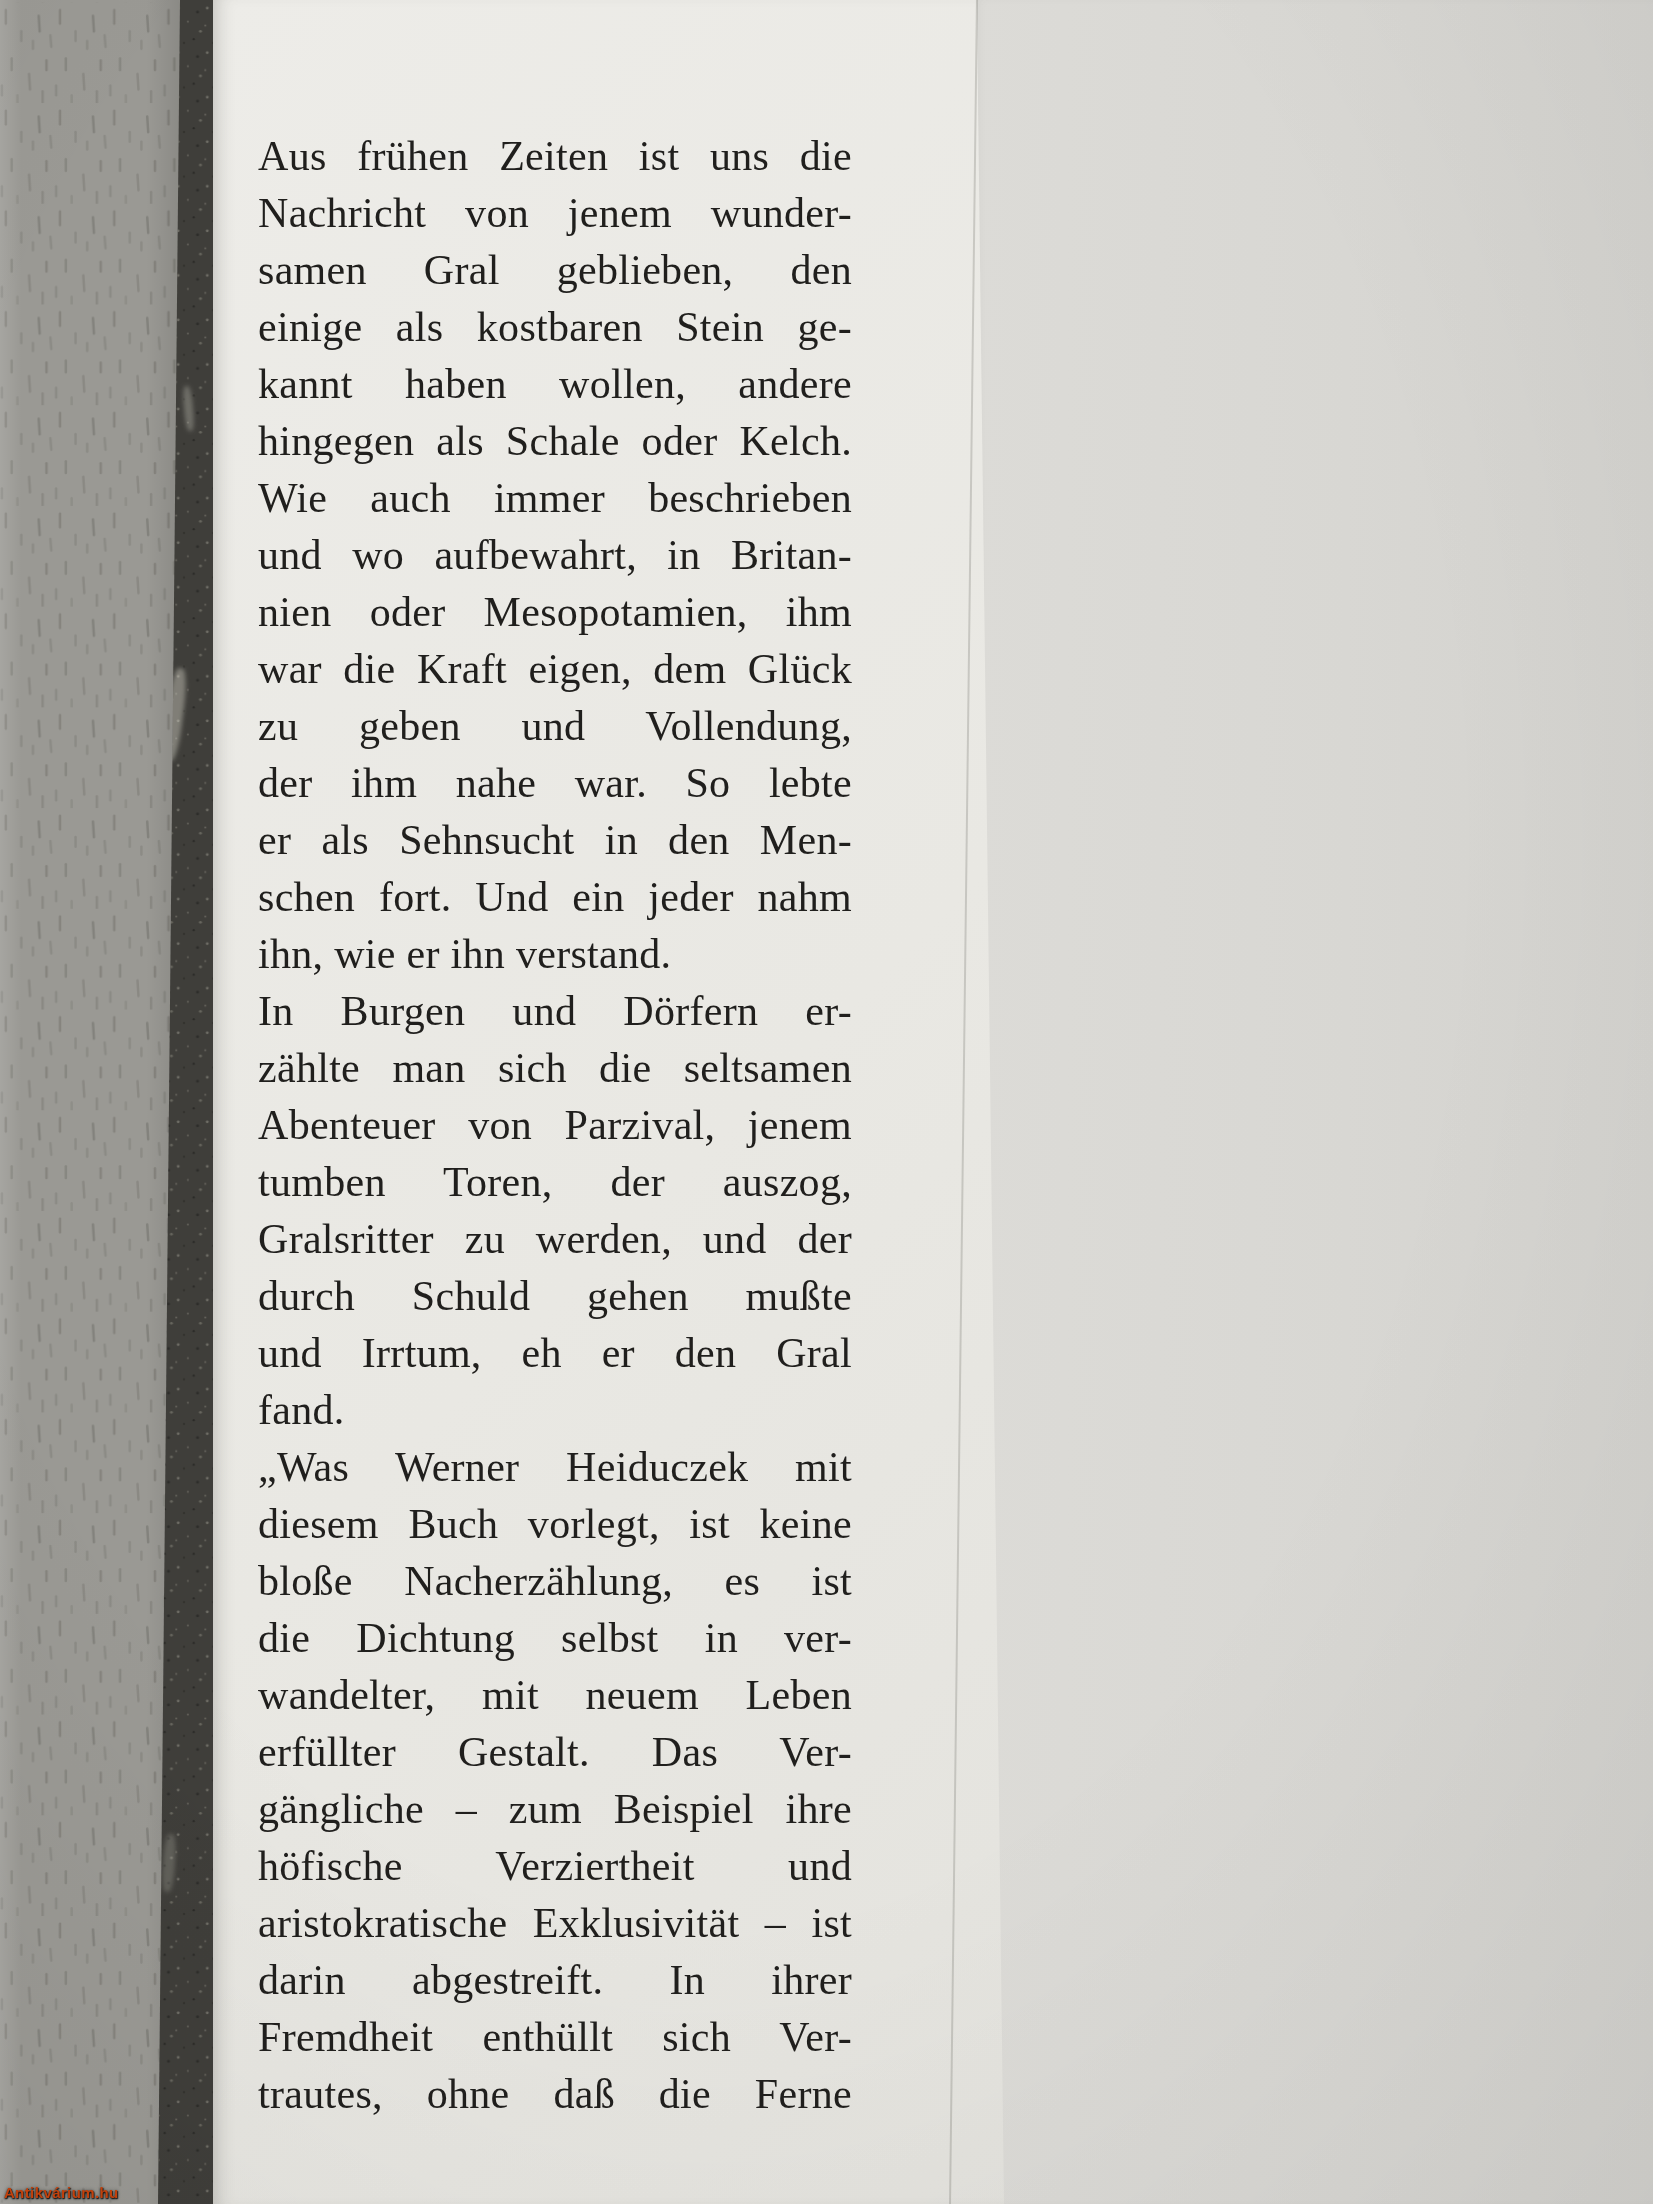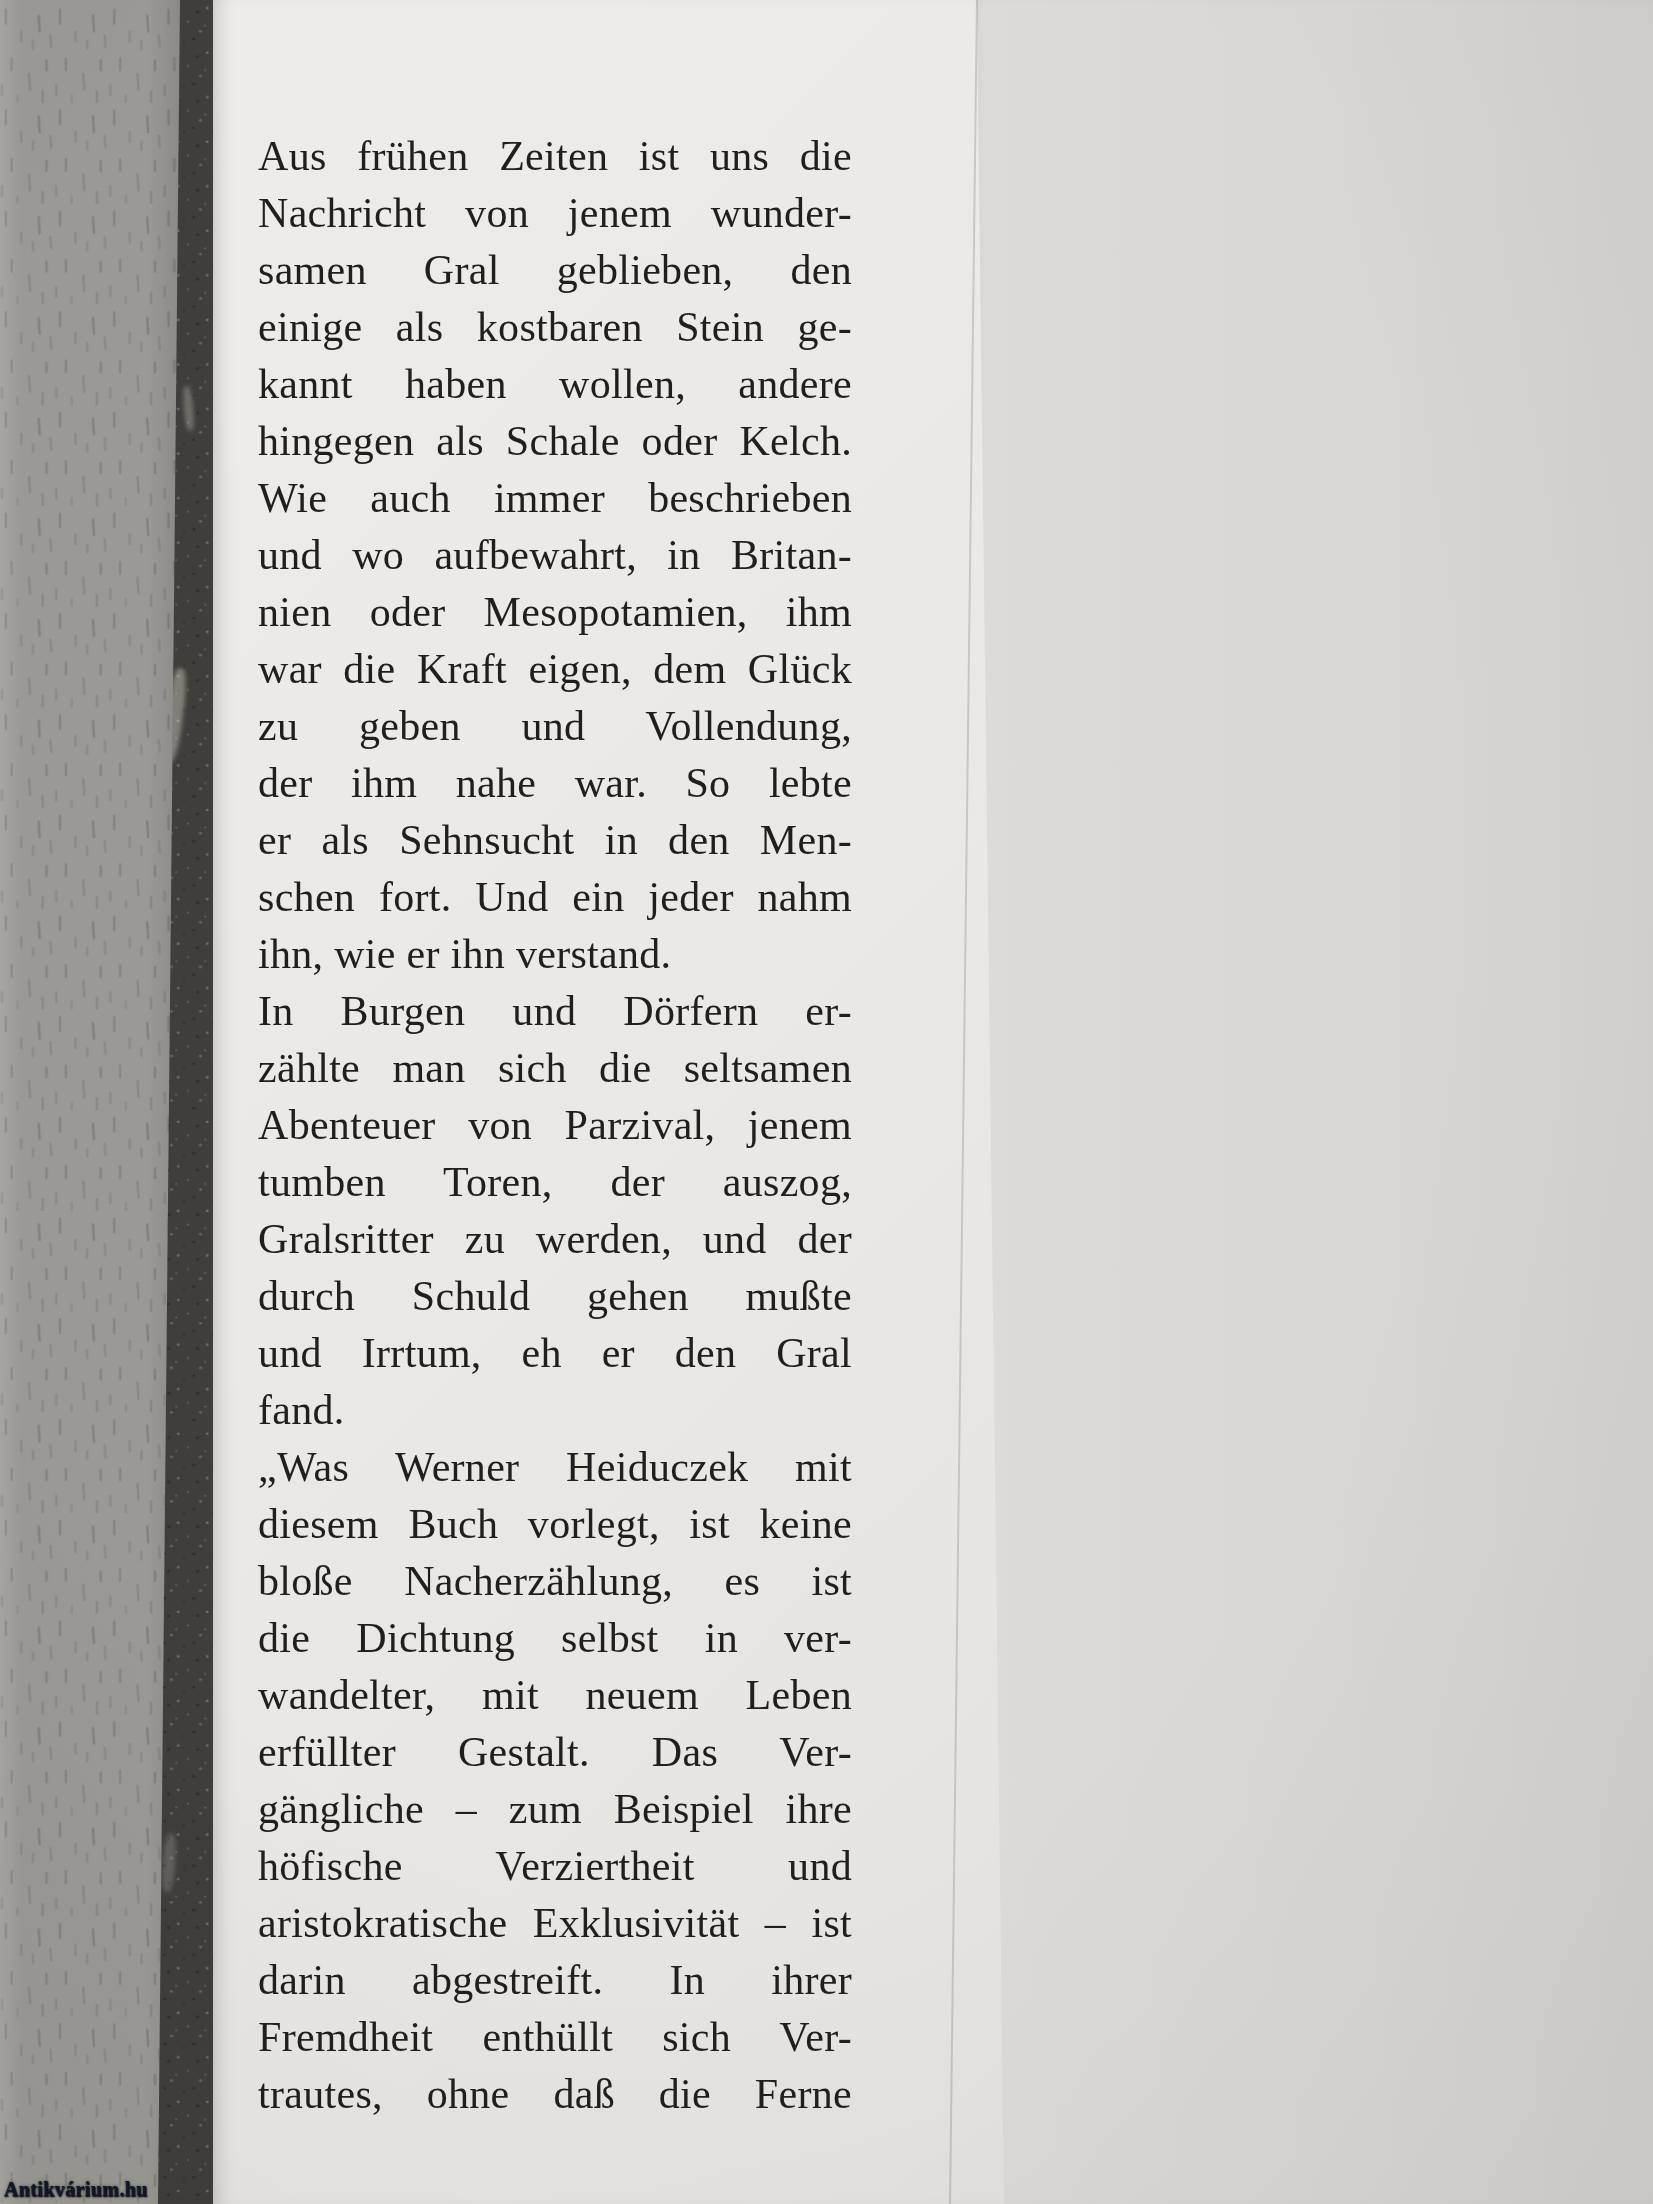--- a/index.html
+++ b/index.html
@@ -34,22 +34,22 @@
   .fold-line{position:absolute;left:976px;top:-3.9px;width:1.9px;height:2222px;
     background:rgba(110,110,104,.28);transform:rotate(0.7deg);transform-origin:top left;filter:blur(0.5px);}
   
   .flap-text{position:absolute;left:45px;top:128px;width:594px;
     font-size:42px;line-height:57px;letter-spacing:0.3px;color:var(--ink,#201f1d);text-align:justify;}
   .flap-text .line{text-align:justify;text-align-last:justify;}
   .flap-text .line.pend{text-align-last:left;}
   .vignette{position:absolute;inset:0;pointer-events:none;
     background:radial-gradient(ellipse at 42% 38%,rgba(0,0,0,0) 55%,rgba(0,0,0,.05) 100%);}
   .watermark{position:absolute;left:3.9px;bottom:3.9px;
-    font-family:Liberation Serif, serif;font-weight:bold;
-    font-size:20px;letter-spacing:0.4px;color:#0f172a;
+    font-family:Liberation Sans, sans-serif;font-weight:bold;
+    font-size:15px;letter-spacing:0.4px;color:#c2410c;
     text-shadow:0 1px 1.9px rgba(0,0,0,.85),1px 1px 1px rgba(0,0,0,.6),0 0 3.9px rgba(0,0,0,.45);}
 </style>
 </head>
 <body>
 
 <div class="scene">
 
   <div class="cloth">
     <svg aria-hidden="true" viewBox="0 0 222 2272" width="215" height="2205">
       <defs>

